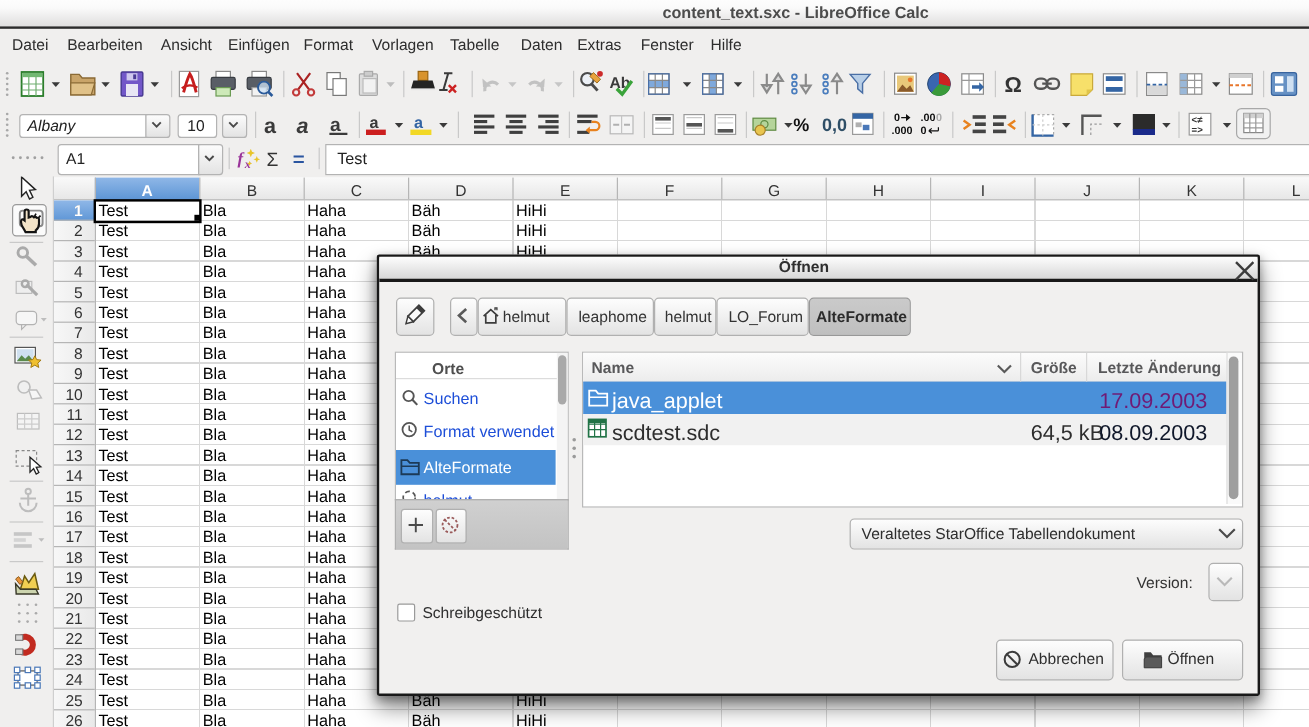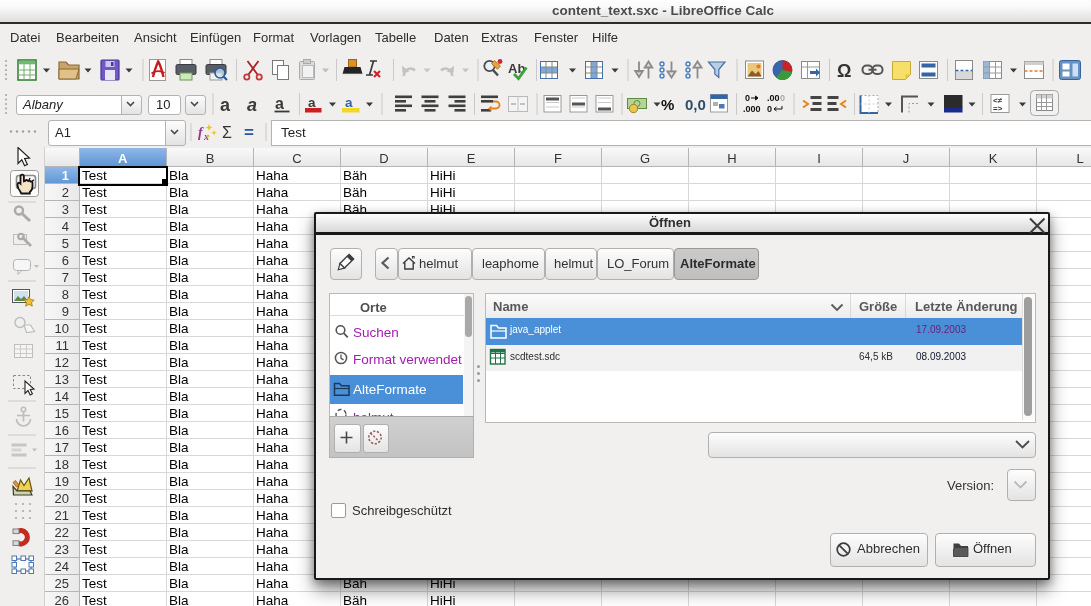--- a/index.html
+++ b/index.html
@@ -48,29 +48,29 @@
     background:linear-gradient(#fdfdfd,#d8d8d8);border-bottom:3px solid #191919;border-radius:2px 2px 0 0;box-sizing:content-box;}
   #dlgtitletext{left:335px;top:3px;font-size:13px;font-weight:bold;color:#2f2f2f;}
   .gbtn{background:linear-gradient(#fdfdfd,#e3e3e3);border:1px solid #b0b0b0;border-radius:4px;}
   .gbtn-press{background:linear-gradient(#cacaca,#bfbfbf);border:1px solid #989898;border-radius:4px;}
   .bctext{font-size:13px;color:#333;}
   
   #orte{left:15px;top:81px;width:143px;height:122px;background:#fff;border:1px solid #b9b9b9;overflow:hidden;}
   #ortebottom{left:15px;top:204px;width:143px;height:40px;
     background:linear-gradient(#d0d0d0,#c3c3c3);border:1px solid #b0b0b0;border-top:1px solid #ababab;}
   #ortesel{left:0px;top:81px;width:133px;height:29px;background:#4a90d9;}
-  .ortetxt{font-size:13.5px;color:#a21caf;}
+  .ortetxt{font-size:13.5px;color:#1d4ed8;}
   
   #fpane{left:171px;top:81px;width:549px;height:128px;background:#fff;border:1px solid #b9b9b9;}
   #fhead{left:172px;top:82px;width:548px;height:24px;
     background:linear-gradient(#fcfcfc,#ececec);border-bottom:1px solid #c9c9c9;}
   #frow1{left:172px;top:106px;width:548px;height:27px;background:#4a90d9;}
   #frow2{left:172px;top:133px;width:548px;height:26px;background:#f1f1f1;}
   .fh{font-size:13px;font-weight:bold;color:#58585a;}
-  .ft{font-size:10px;}
+  .ft{font-size:18px;}
   
   #combo{left:394px;top:220px;width:326px;height:24px;}
   #verbtn{left:693px;top:257px;width:27px;height:30px;}
   #check{left:17px;top:291px;width:13px;height:13px;background:#fff;border:1px solid #9a9a9a;border-radius:2px;}
 </style>
 </head>
 <body>
 <div id="root">
 
   <div class="abs" id="titlebar"></div>
@@ -528,20 +528,21 @@
     <div class="abs ft" style="left:602px;top:139px;color:#0f172a;">08.09.2003</div>
 
     <div class="abs" style="left:708px;top:82px;width:12px;height:126px;background:#fafafa;border-left:1px solid #ddd;"></div>
     <div class="abs" style="left:710px;top:85px;width:8px;height:119px;background:#9e9e9e;border-radius:4px;"></div>
 
     <div class="abs" style="left:163px;top:153px;width:3px;height:3px;background:#9a9a9a;border-radius:50%;"></div>
     <div class="abs" style="left:163px;top:160px;width:3px;height:3px;background:#9a9a9a;border-radius:50%;"></div>
     <div class="abs" style="left:163px;top:167px;width:3px;height:3px;background:#9a9a9a;border-radius:50%;"></div>
 
     <div class="abs gbtn" id="combo"></div>
+    <div class="abs" style="left:404px;top:225px;font-size:13px;color:#2d2d2d;">Veraltetes StarOffice Tabellendokument</div>
 
     <div class="abs" style="left:560px;top:266px;width:120px;text-align:right;font-size:13px;color:#333;">Version:</div>
     <div class="abs gbtn" id="verbtn"></div>
 
     <div class="abs" id="check"></div>
     <div class="abs" style="left:38px;top:291px;font-size:13px;color:#2e2e2e;">Schreibgeschützt</div>
 
     <div class="abs gbtn" style="left:516px;top:321px;width:96px;height:32px;"></div>
     <div class="abs" style="left:543px;top:329px;font-size:13px;color:#2e2e2e;">Abbrechen</div>
     <div class="abs gbtn" style="left:621px;top:321px;width:99px;height:32px;"></div>

